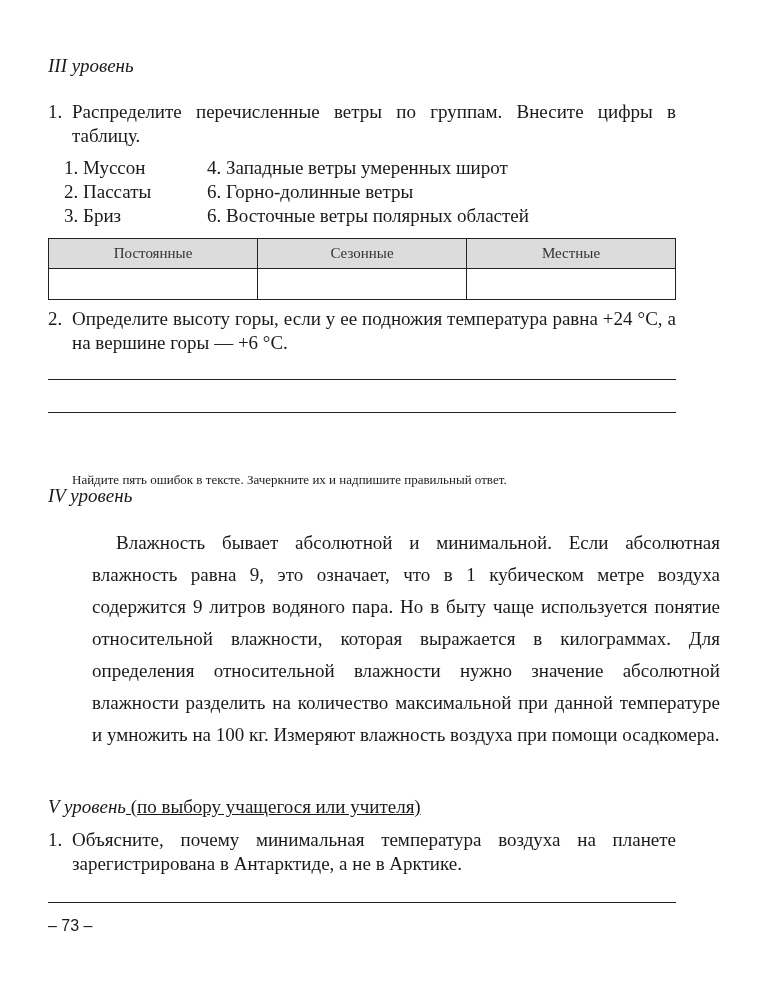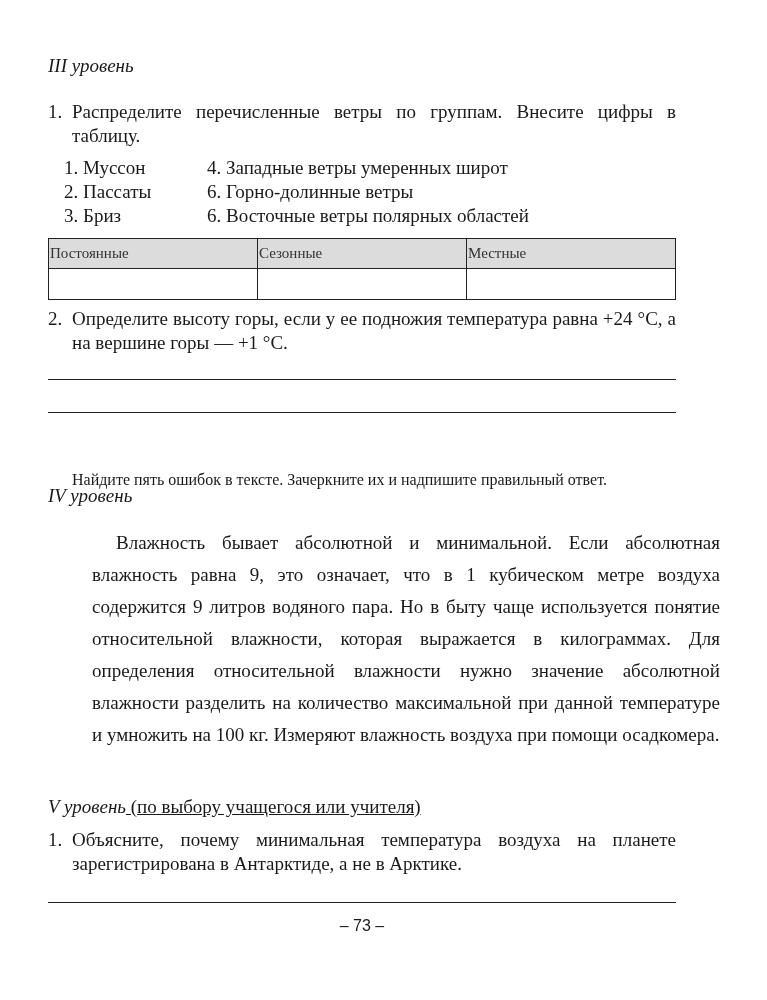--- a/index.html
+++ b/index.html
@@ -46,21 +46,21 @@
     table.groups {
       border-collapse: collapse;
       width: 628px;
       table-layout: fixed;
     }
     table.groups th, table.groups td {
       border: 1.5px solid #222;
       font-weight: normal;
       font-size: 15px;
       color: #333;
-      text-align: left;
+      text-align: center;
     }
     table.groups th {
       background: #dcdcdc;
       height: 27px;
     }
     table.groups td { height: 28px; background: #fff; }
     .rule {
       position: absolute;
       left: 0;
       width: 628px;
@@ -68,29 +68,29 @@
       border-top: 1.5px solid #222;
     }
     .para {
       font-size: 19px;
       line-height: 32px;
       text-align: justify;
       text-indent: 24px;
       margin-left: 44px;
     }
     .intro {
-      font-size: 16px;
+      font-size: 13px;
       line-height: 24px;
       text-align: justify;
       padding-left: 24px;
     }
     .pagenum {
       font-family: "Liberation Sans", "DejaVu Sans", sans-serif;
       font-size: 16px;
-      text-align: center;
+      text-align: left;
       width: 628px;
     }
   </style>
 </head>
 <body>
 
 <div class="page">
 
   <div class="abs level" style="top:54px;">III уровень</div>
 
@@ -124,21 +124,21 @@
     <tr>
       <td></td>
       <td></td>
       <td></td>
     </tr>
   </tbody>
     </table>
 
   <div class="abs task" style="top:307px; width:628px;">
     <span class="num">2.</span>
-    <span class="txt">Определите высоту горы, если у ее подножия температура равна +24 °C, а на вершине горы — +1 °C.</span>
+    <span class="txt">Определите высоту горы, если у ее подножия температура равна +24 °C, а на вершине горы — +6 °C.</span>
   </div>
 
   <div class="rule" style="top:379px;"></div>
   <div class="rule" style="top:412px;"></div>
 
   <div class="abs level" style="top:436px;margin-top:48px;">IV уровень</div>
 
   <div class="abs intro" style="top:468px; width:604px;">Найдите пять ошибок в тексте. Зачеркните их и надпишите правильный ответ.</div>
 
   <div class="abs para" style="top:527px; width:628px;">Влажность бывает абсолютной и минимальной. Если абсолютная влажность равна 9, это означает, что в 1 кубическом метре воздуха содержится 9 литров водяного пара. Но в быту чаще используется понятие относительной влажности, которая выражается в килограммах. Для определения относительной влажности нужно значение абсолютной влажности разделить на количество максимальной при данной температуре и умножить на 100 кг. Измеряют влажность воздуха при помощи осадкомера.</div>

